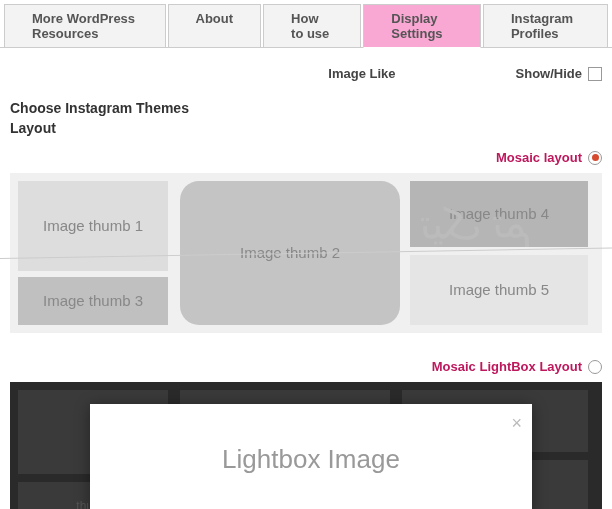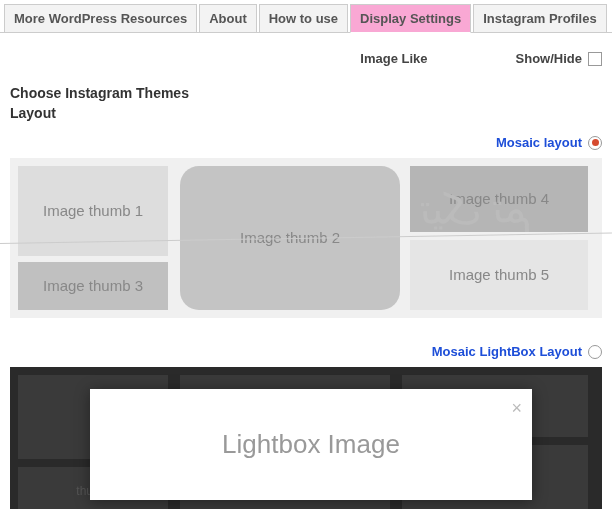--- a/index.html
+++ b/index.html
@@ -1,26 +1,26 @@
 <!DOCTYPE html>
 <html><head>
 <meta charset="utf-8">
 <style>
 * { box-sizing: border-box; margin: 0; padding: 0; }
 body { font-family: Arial, sans-serif; font-size: 13px; color: #333; background: #fff; width: 612px; overflow: hidden; }
 .tabs { display: flex; gap: 2px; padding: 4px 4px 0 4px; }
-.tab { background: #f3f3f3; border: 1px solid #ccc; padding: 6px 9px; font-size: 13px; font-weight: bold; color: #555; cursor: pointer; }
+.tab { background: #f3f3f3; border: 1px solid #ccc; padding: 6px 27px; font-size: 13px; font-weight: bold; color: #555; cursor: pointer; }
 .tab.active { background: #f9a8d4; border-bottom: 1px solid #fff; position: relative; z-index: 1; }
 .tabs-border { border-bottom: 1px solid #ccc; margin-top: -1px; }
-.row { display: flex; justify-content: flex-end; align-items: center; padding: 18px 10px 6px 10px; gap: 88px; }
+.row { display: flex; justify-content: flex-end; align-items: center; padding: 18px 10px 6px 10px; gap: 120px; }
 .row .label { font-weight: bold; color: #444; font-size: 13px; }
 .rt { display: flex; align-items: center; gap: 6px; font-weight: bold; color: #444; }
 .chk { width: 14px; height: 14px; border: 1px solid #999; display: inline-block; }
 .sec-title { font-weight: bold; color: #333; padding: 12px 10px 4px 10px; font-size: 14px; line-height: 1.4; }
-.opt-row { display: flex; justify-content: flex-end; align-items: center; gap: 6px; padding: 8px 10px 4px 10px; font-weight: bold; color: #1d4ed8; font-size: 13px; }
+.opt-row { display: flex; justify-content: flex-end; align-items: center; gap: 6px; padding: 8px 10px 4px 10px; font-weight: bold; color: #be185d; font-size: 13px; }
 .radio { width: 14px; height: 14px; border: 1px solid #999; border-radius: 50%; display: inline-flex; align-items: center; justify-content: center; }
 .radio.sel::after { content:""; width: 7px; height: 7px; background: #d64b2f; border-radius: 50%; }
 .preview { margin: 4px 10px 18px 10px; position: relative; }
 .mosaic { position: relative; height: 160px; background: #f0f0f0; padding: 8px; }
 .mosaic .cell { position: absolute; display: flex; align-items: center; justify-content: center; color: #888; font-size: 15px; text-align: center; line-height: 1.25; }
 .c1 { left: 8px; top: 8px; width: 150px; height: 90px; background: #ddd; }
 .c2 { left: 170px; top: 8px; width: 220px; height: 144px; background: #c4c4c4; border-radius: 19px; }
 .c3 { left: 8px; top: 104px; width: 150px; height: 48px; background: #c0c0c0; }
 .c4 { left: 400px; top: 8px; width: 178px; height: 66px; background: #b5b5b5; }
 .c5 { left: 400px; top: 82px; width: 178px; height: 70px; background: #e5e5e5; color:#aaa; }

